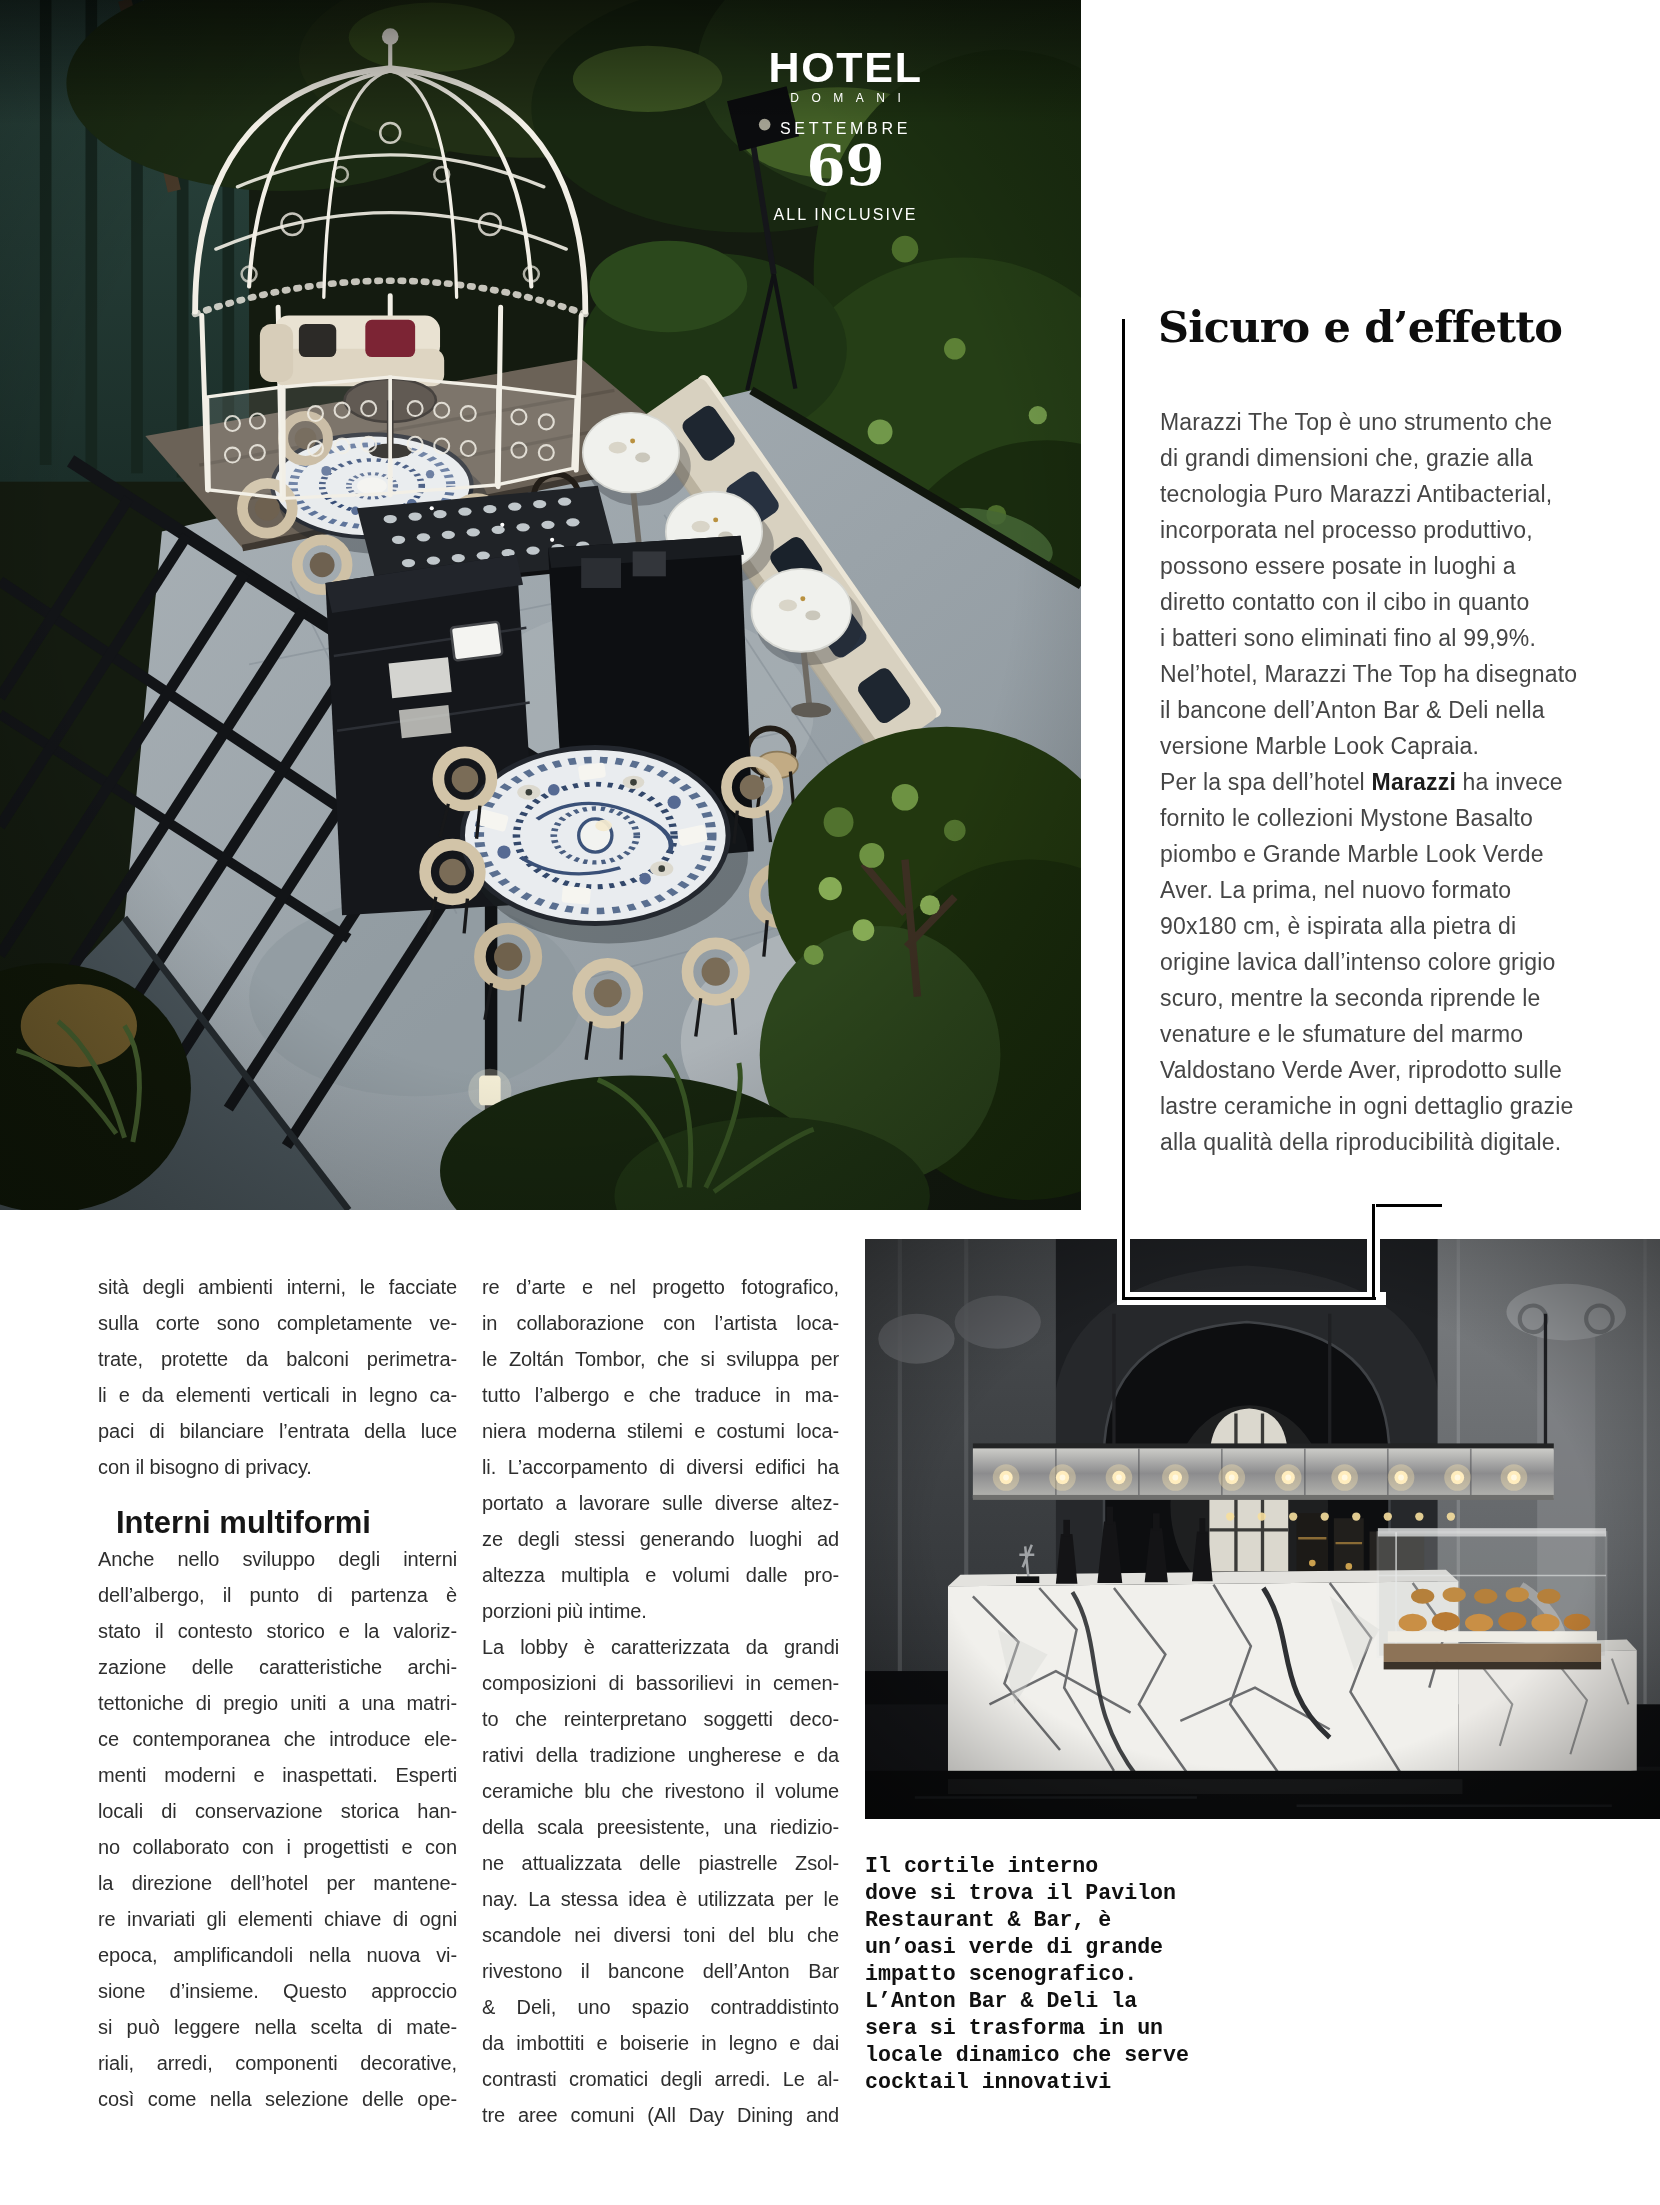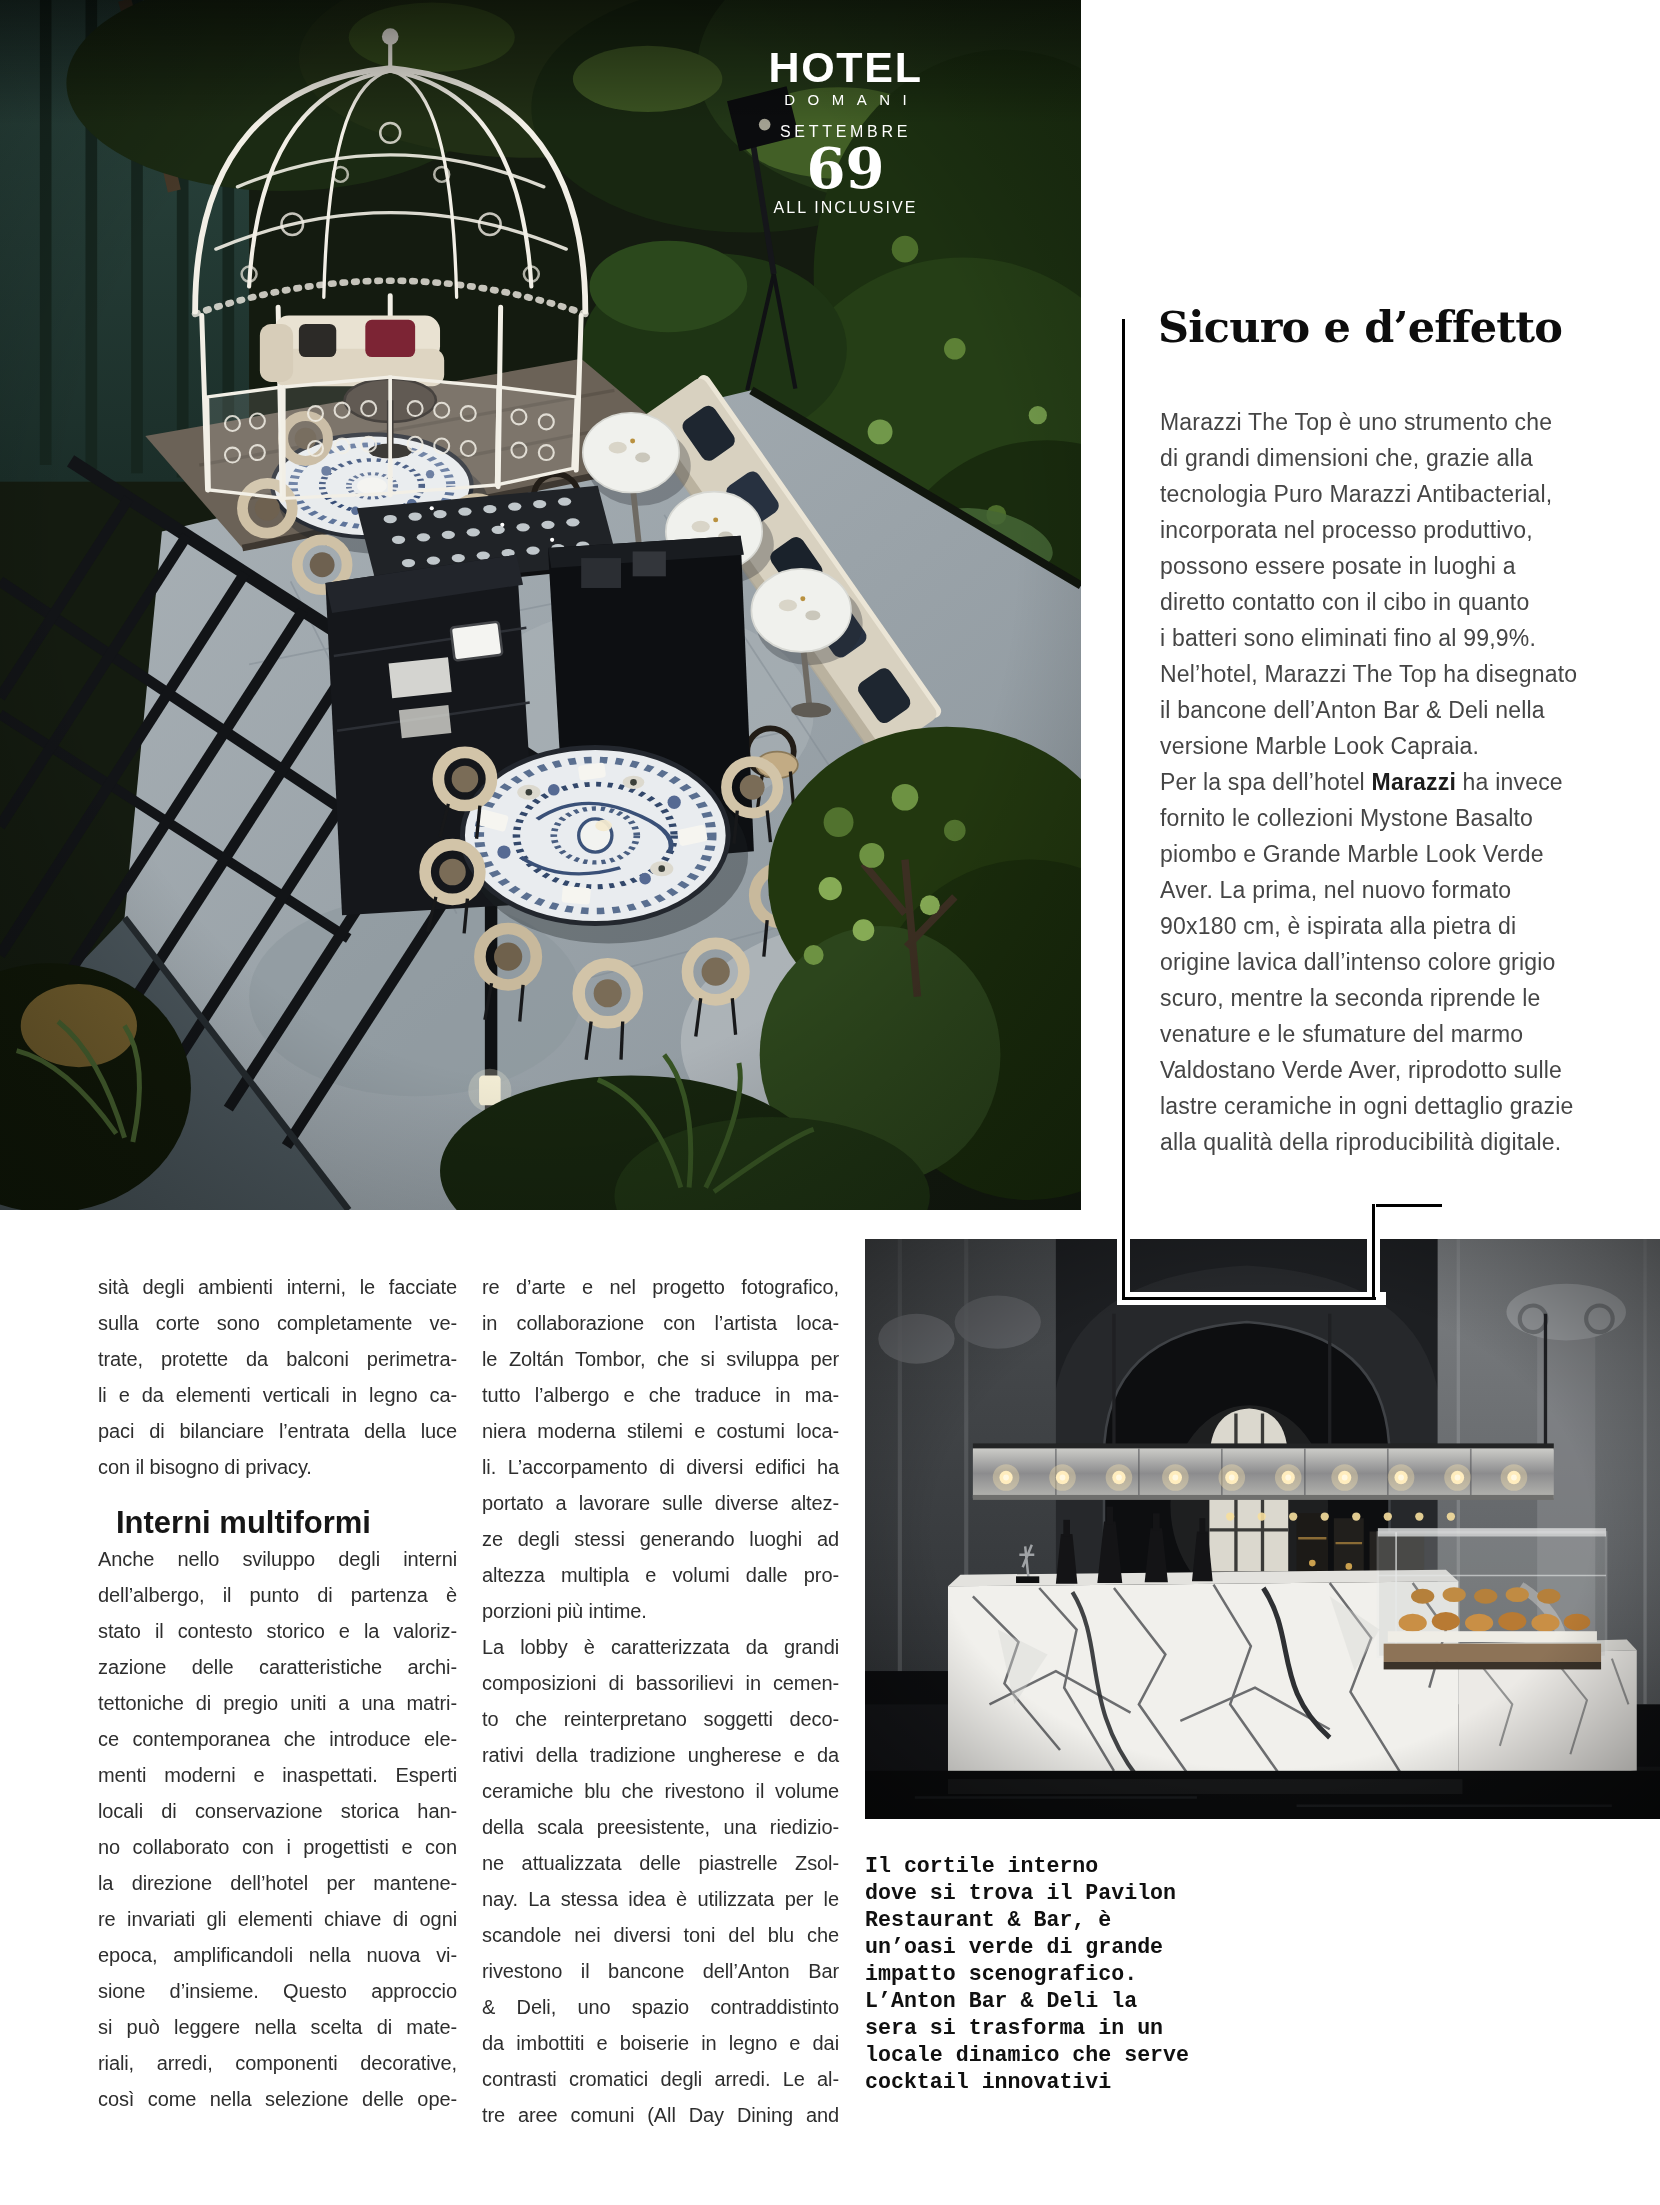--- a/index.html
+++ b/index.html
@@ -4,24 +4,24 @@
 <style>
   html,body{margin:0;padding:0;background:#e8e8e8;}
   .page{position:relative;width:1661px;height:2205px;background:#ffffff;overflow:hidden;
         font-family:"Liberation Sans",sans-serif;}
   .abs{position:absolute;}
   .photo svg{display:block;width:100%;height:100%;}
 
   
   .masthead{left:721px;top:46px;width:249px;text-align:center;color:#fff;}
   .logo-hotel{font-size:43px;font-weight:700;letter-spacing:1.7px;line-height:1;}
-  .logo-domani{font-size:15px;font-weight:400;letter-spacing:12.5px;padding-left:12.5px;margin-top:1.7px;}
+  .logo-domani{font-size:12px;font-weight:400;letter-spacing:12.5px;padding-left:12.5px;margin-top:1.7px;}
   .mh-month{font-size:16px;letter-spacing:3.7px;margin-top:15px;}
   .mh-num{font-family:"DejaVu Serif",serif;font-weight:700;font-size:56px;line-height:.95;margin-top:1px;}
-  .mh-tag{font-size:16px;letter-spacing:2.1px;margin-top:4px;}
+  .mh-tag{font-size:16px;letter-spacing:2.1px;margin-top:14px;}
 
   
   .sb-rule{left:1122px;top:319px;width:3.3px;height:981px;background:#000;z-index:6;}
   .sb-title{left:1158px;top:304px;width:482px;margin:0;font-family:"DejaVu Serif",serif;
             font-weight:700;font-size:43px;letter-spacing:-0.8px;color:#0d0d0d;line-height:1.1;}
   .sb-body{left:1160px;top:404px;width:498px;}
   .sline{font-size:23px;line-height:36px;color:#454545;letter-spacing:0.2px;white-space:nowrap;}
   .sline b{color:#1c1c1c;}
 
   

